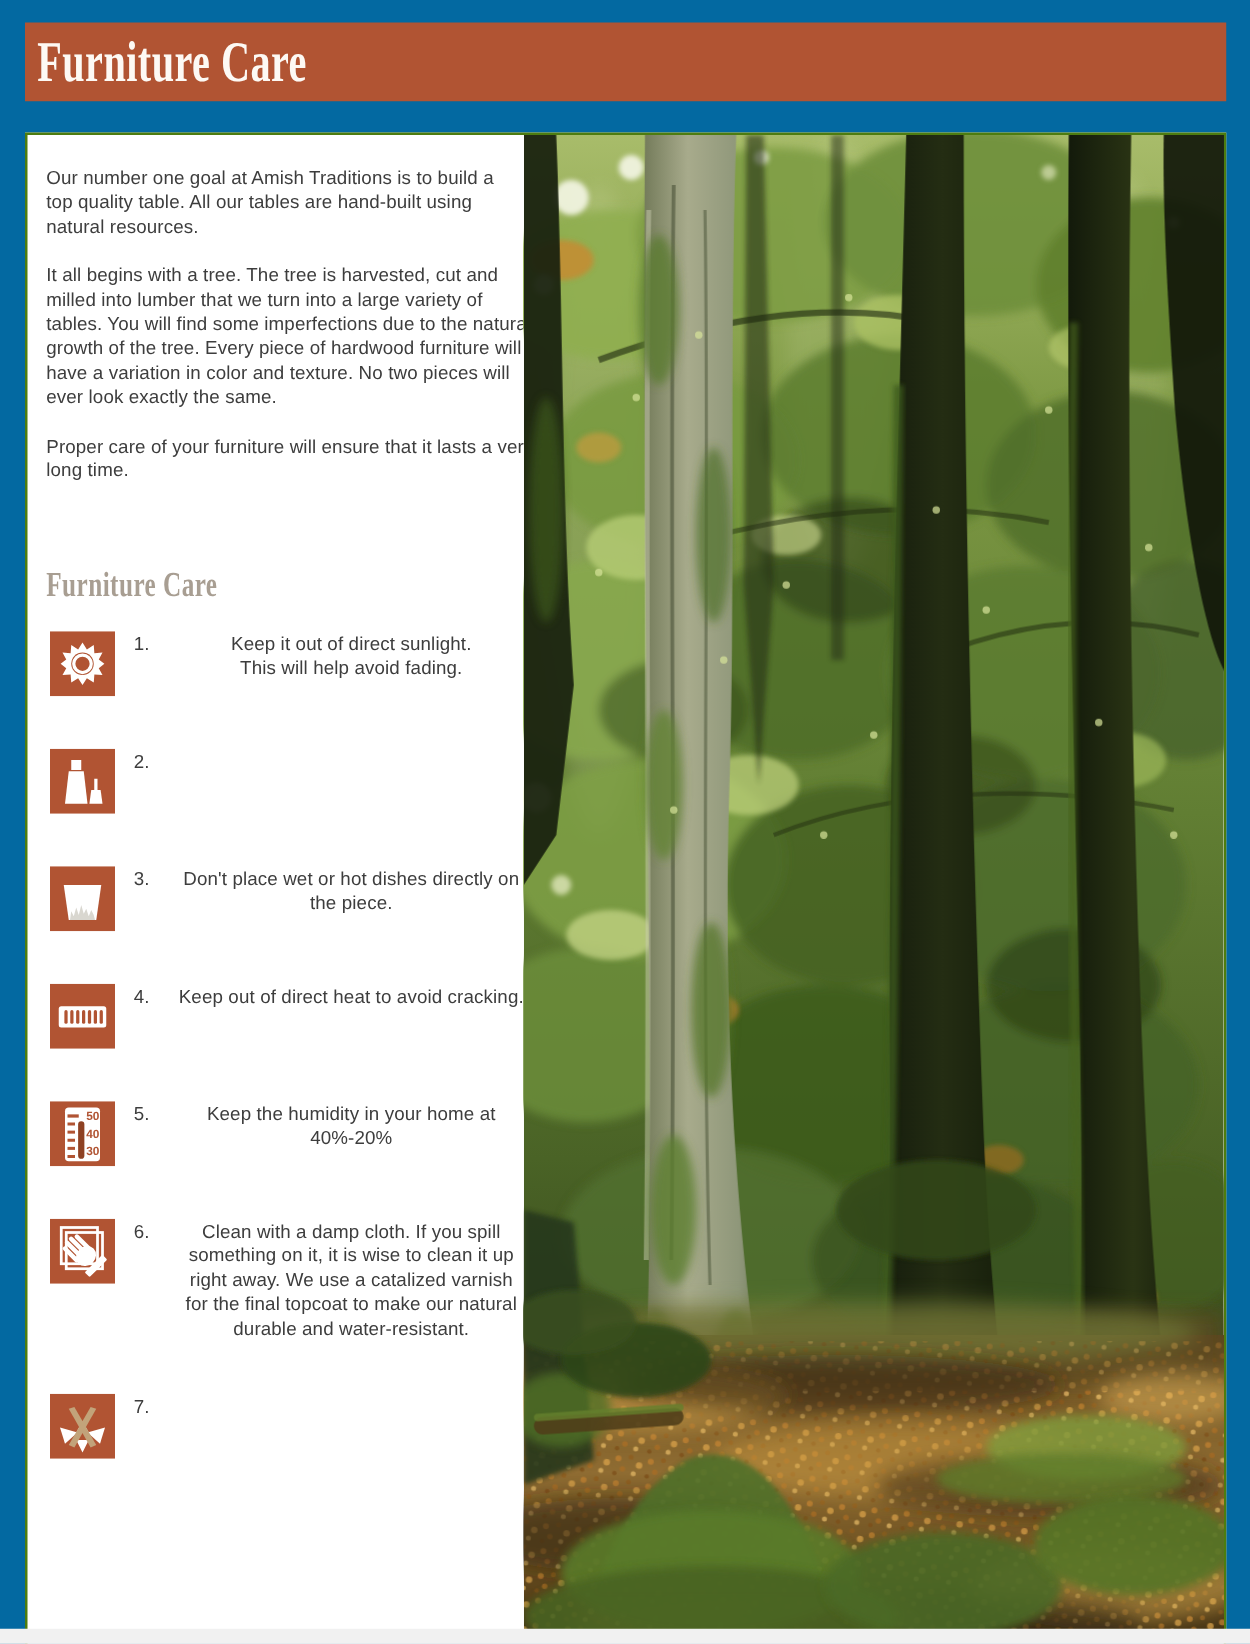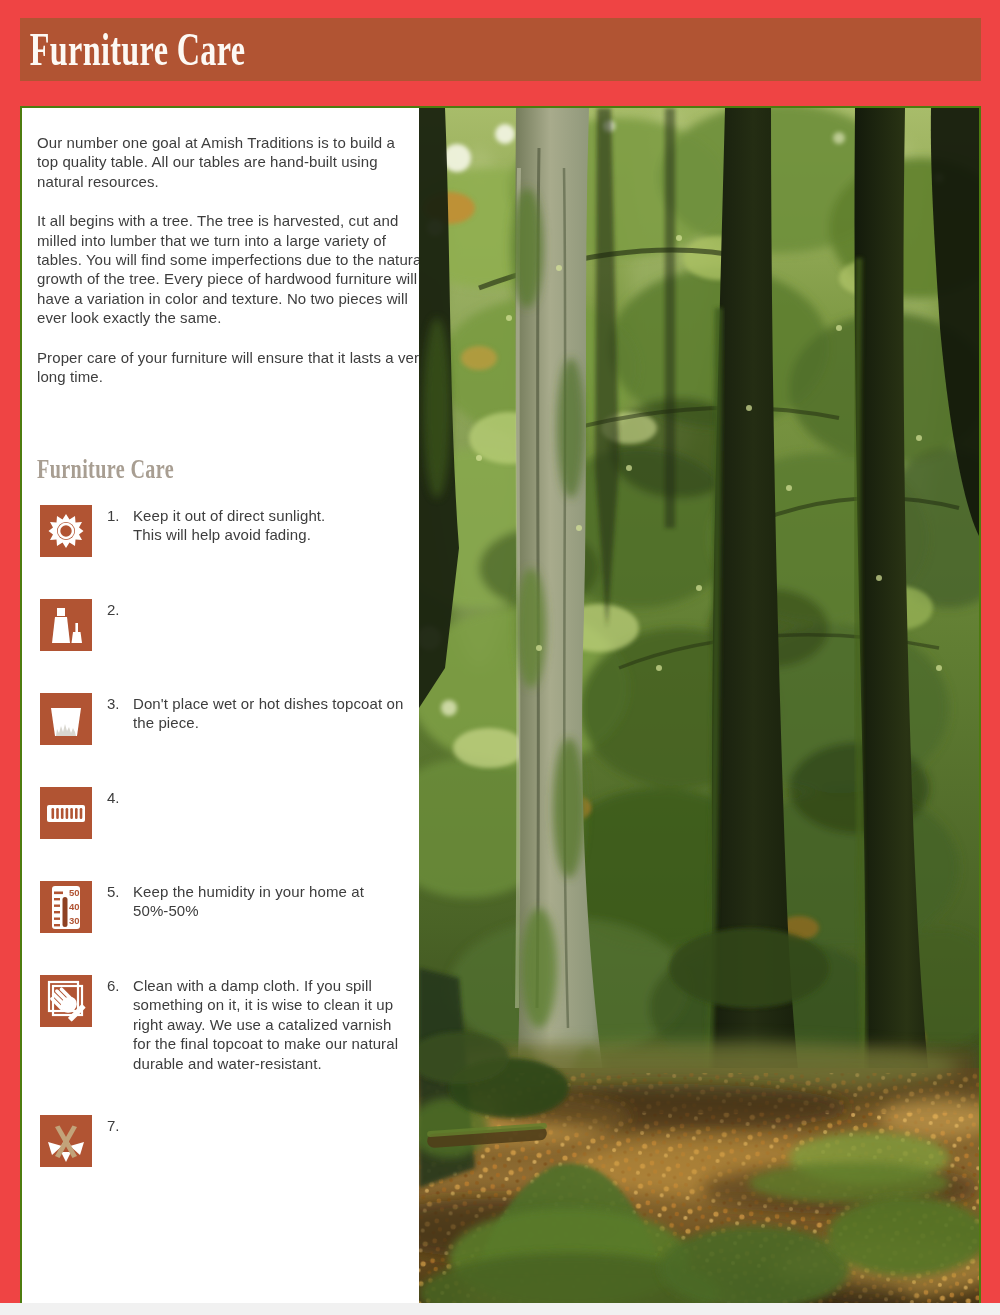--- a/index.html
+++ b/index.html
@@ -1,18 +1,18 @@
 <!DOCTYPE html>
 <html><head>
 <meta charset="utf-8">
 <style>
   * { margin:0; padding:0; box-sizing:border-box; }
   html,body { background:#ffffff; }
   .page {
-    position:relative; width:1000px; height:1315px; background:#ef4444;
+    position:relative; width:1000px; height:1315px; background:#0369a1;
     font-family:"Liberation Sans", sans-serif; overflow:hidden;
   }
   .banner {
     position:absolute; left:20px; top:18px; width:961px; height:63px;
     background:#b15433;
   }
   .banner h1 {
     color:#fdf9f4; font-family:"Liberation Serif", serif; font-weight:700;
     font-size:46px; line-height:63px; padding-left:14px; letter-spacing:.5px;
     transform:scaleX(.70); transform-origin:left center; white-space:nowrap;
@@ -29,21 +29,21 @@
   .section-heading {
     font-family:"Liberation Serif", serif; font-weight:700; font-size:28px;
     color:#a89e92; margin-top:73px; letter-spacing:.5px;
     transform:scaleX(.72); transform-origin:left center; white-space:nowrap;
   }
   .care-list { list-style:none; margin-top:26px; padding-left:3px; }
   .care-item { display:flex; align-items:flex-start; margin-bottom:42px; }
   .icon-tile { width:52px; height:52px; flex:0 0 52px;text-align:right; }
   .icon-tile svg { display:block; }
   .care-num { width:26px; margin-left:15px; padding-top:1px; flex:0 0 26px; }
-  .care-text { width:296px; white-space:pre-line; padding-top:1px; letter-spacing:.1px; }
+  .care-text { width:296px; white-space:pre-line; padding-top:1px; letter-spacing:.1px;text-align:center; }
   .photo {
     position:absolute; top:0; right:0; width:560px; height:1204px; overflow:hidden;
   }
   .photo svg { display:block; width:100%; height:100%; }
   .bottom-strip {
     position:absolute; left:0; top:1303px; width:1000px; height:12px; background:#f1f1f1;
   }
 </style>
 </head>
 <body>
@@ -104,41 +104,42 @@
 
         <li class="care-item">
           <div class="icon-tile">
             <svg width="52" height="52" viewBox="0 0 52 52">
               <rect width="52" height="52" fill="#b15433"></rect>
               <path fill="#ffffff" d="M11 15 L41 15 L37 43 L15 43 Z"></path>
               <path fill="#d9d7d0" d="M16 43 L17 36 L19 40 L21 33 L23 39 L25 31 L27 38 L29 34 L31 40 L33 35 L35 39 L36 43 Z"></path>
             </svg>
           </div>
           <div class="care-num">3.</div>
-          <div class="care-text">Don't place wet or hot dishes topcoat on
+          <div class="care-text">Don't place wet or hot dishes directly on
 the piece.</div>
         </li>
 
         <li class="care-item">
           <div class="icon-tile">
             <svg width="52" height="52" viewBox="0 0 52 52">
               <rect width="52" height="52" fill="#b15433"></rect>
               <rect x="7" y="18" width="38" height="17" rx="2" fill="#ffffff"></rect>
               <g fill="#b15433">
                 <rect x="11.5" y="21" width="2.6" height="11" rx="1.3"></rect>
                 <rect x="16.2" y="21" width="2.6" height="11" rx="1.3"></rect>
                 <rect x="20.9" y="21" width="2.6" height="11" rx="1.3"></rect>
                 <rect x="25.6" y="21" width="2.6" height="11" rx="1.3"></rect>
                 <rect x="30.3" y="21" width="2.6" height="11" rx="1.3"></rect>
                 <rect x="35.0" y="21" width="2.6" height="11" rx="1.3"></rect>
                 <rect x="39.7" y="21" width="2.6" height="11" rx="1.3"></rect>
               </g>
             </svg>
           </div>
           <div class="care-num">4.</div>
+          <div class="care-text">Keep out of direct heat to avoid cracking.</div>
         </li>
 
         <li class="care-item">
           <div class="icon-tile">
             <svg width="52" height="52" viewBox="0 0 52 52">
               <rect width="52" height="52" fill="#b15433"></rect>
               <rect x="12" y="5" width="28" height="43" rx="3" fill="#ffffff"></rect>
               <g fill="#b15433">
                 <rect x="14" y="10.5" width="9" height="2.6"></rect>
                 <rect x="14" y="17" width="6" height="2.4"></rect>
@@ -150,21 +151,21 @@
               <rect x="22.5" y="16" width="5" height="30" rx="2.5" fill="#8e4123"></rect>
               <g fill="#b15433" font-family="Liberation Sans, sans-serif" font-size="9.5" font-weight="bold">
                 <text x="29" y="15">50</text>
                 <text x="29" y="29">40</text>
                 <text x="29" y="43">30</text>
               </g>
             </svg>
           </div>
           <div class="care-num">5.</div>
           <div class="care-text">Keep the humidity in your home at
-50%-50%</div>
+40%-20%</div>
         </li>
 
         <li class="care-item">
           <div class="icon-tile">
             <svg width="52" height="52" viewBox="0 0 52 52">
               <rect width="52" height="52" fill="#b15433"></rect>
               <rect x="9" y="7" width="29" height="29" fill="none" stroke="#ffffff" stroke-width="2.2"></rect>
               <rect x="13" y="11" width="29" height="29" fill="none" stroke="#ffffff" stroke-width="2.2"></rect>
               <g transform="rotate(-45 26 27)" fill="#ffffff">
                 <ellipse cx="26" cy="31" rx="8.5" ry="7.5"></ellipse>

